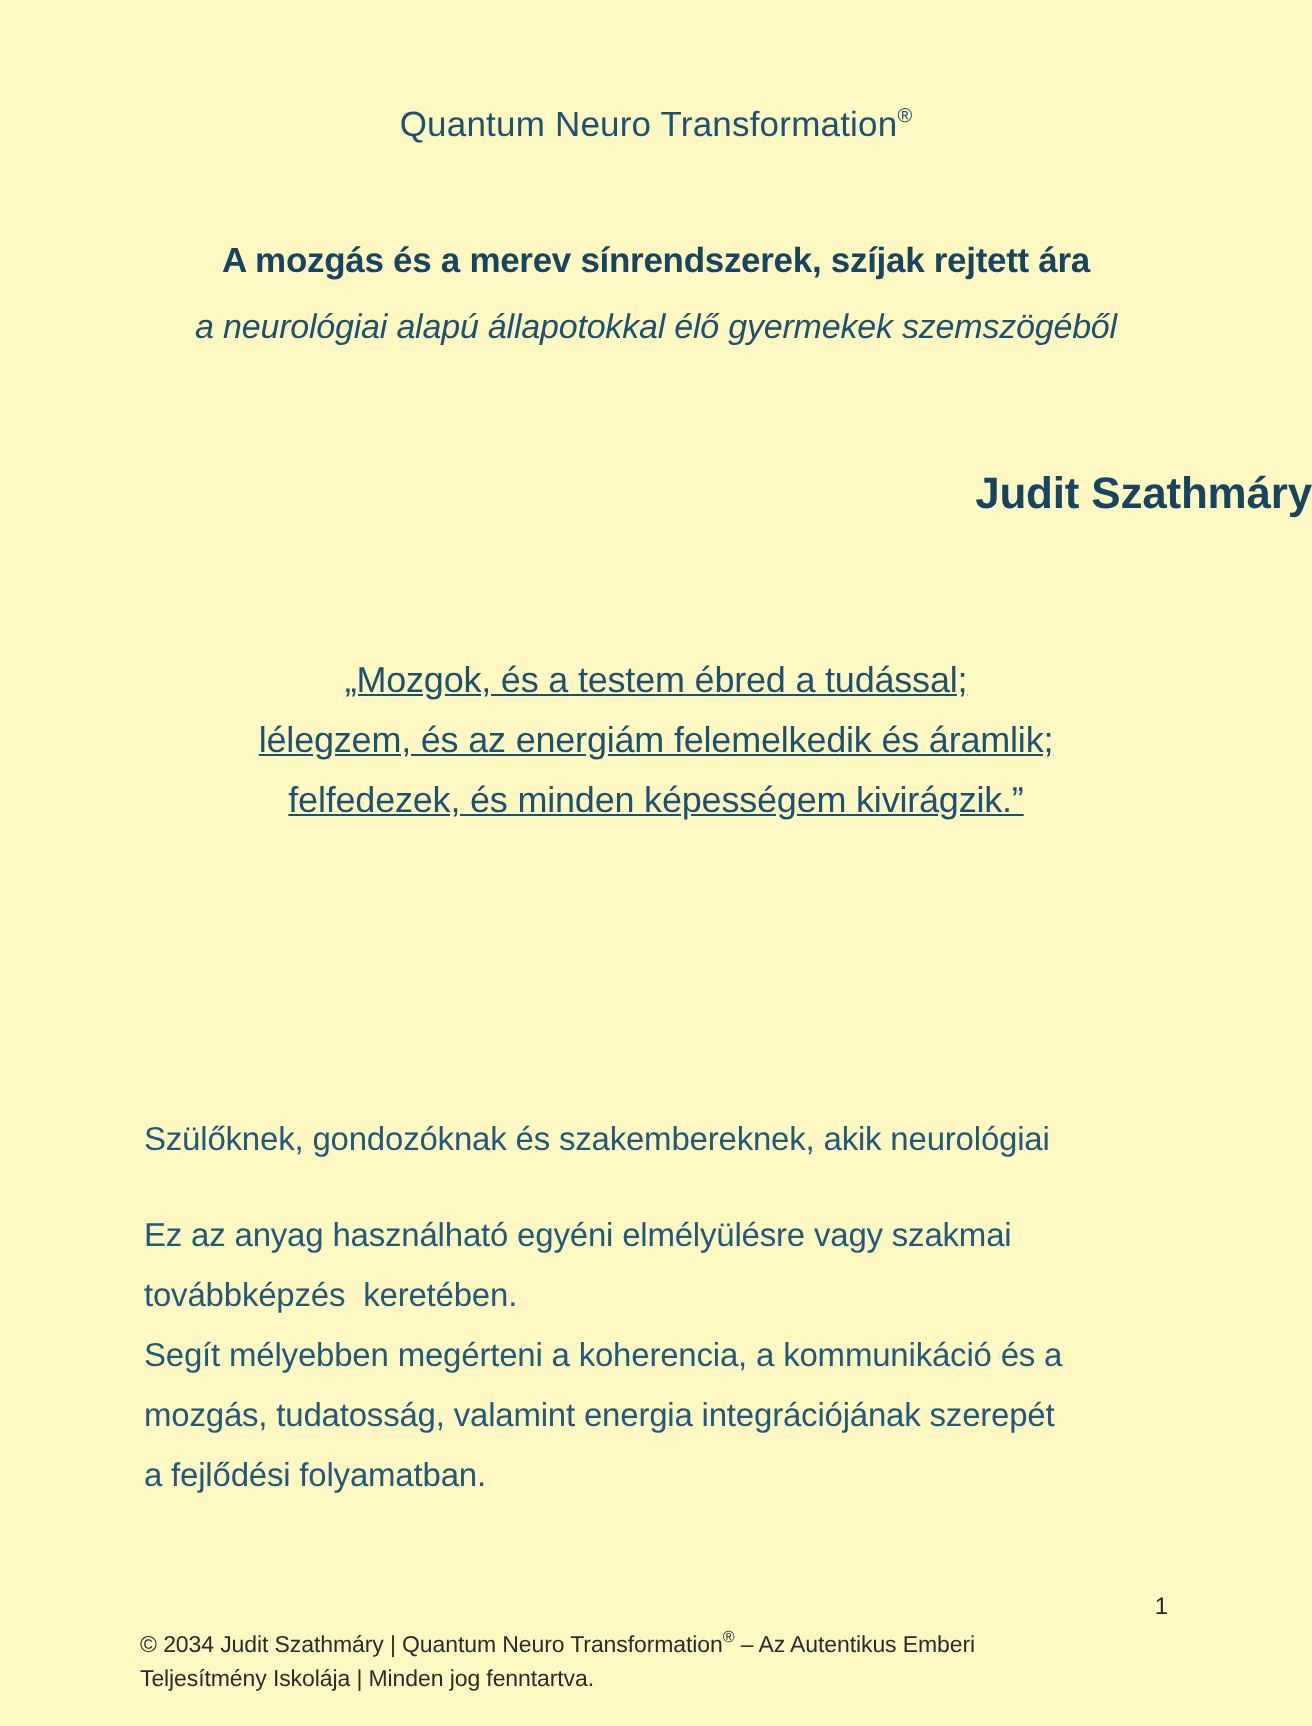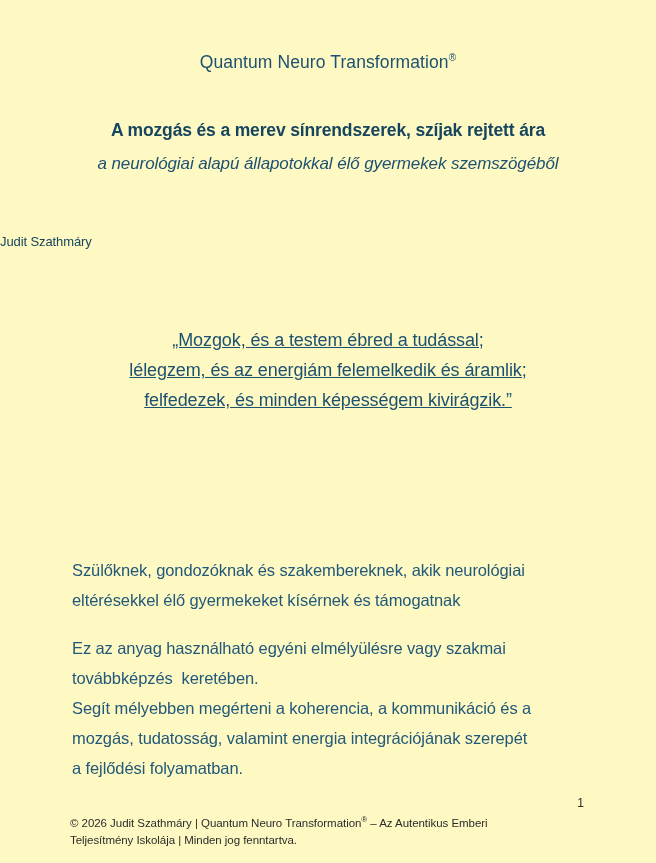--- a/index.html
+++ b/index.html
@@ -67,23 +67,23 @@
     line-height: 1.3;
   }
 
   
 
   .author {
     position: absolute;
     left: 0;
     right: 0;
     top: 234px;
-    text-align: left;
-    font-size: 13px;
-    font-weight: 400;
+    text-align: right;
+    font-size: 22px;
+    font-weight: 700;
     color: #17455f;
     letter-spacing: -0.1px;
   }
 
   
 
   .quote {
     position: absolute;
     left: 0;
     right: 0;
@@ -185,32 +185,31 @@
   <blockquote class="quote">
     <span class="qline">„Mozgok, és a testem ébred a tudással;</span>
     <span class="qline">lélegzem, és az energiám felemelkedik és áramlik;</span>
     <span class="qline">felfedezek, és minden képességem kivirágzik.”</span>
   </blockquote>
 
   <section class="body-copy">
 
     <p>
       <span class="ln">Szülőknek, gondozóknak és szakembereknek, akik neurológiai</span>
-      <span class="ln">eltérésekkel élő gyermekeket kísérnek és támogatnak</span>
     </p>
 
     <p>
       <span class="ln">Ez az anyag használható egyéni elmélyülésre vagy szakmai</span>
       <span class="ln">továbbképzés  keretében.</span>
       <span class="ln">Segít mélyebben megérteni a koherencia, a kommunikáció és a</span>
       <span class="ln">mozgás, tudatosság, valamint energia integrációjának szerepét</span>
       <span class="ln">a fejlődési folyamatban.</span>
     </p>
   </section>
 
   <div class="page-number">1</div>
 
   <footer class="footer-note">
-    <span class="fline"><span>© 2026 Judit Szathmáry | Quantum Neuro Transformation</span><span class="reg">®</span><span> – Az Autentikus Emberi</span></span>
+    <span class="fline"><span>© 2034 Judit Szathmáry | Quantum Neuro Transformation</span><span class="reg">®</span><span> – Az Autentikus Emberi</span></span>
     <span class="fline">Teljesítmény Iskolája | Minden jog fenntartva.</span>
   </footer>
 
 </div>
 
 </body></html>

